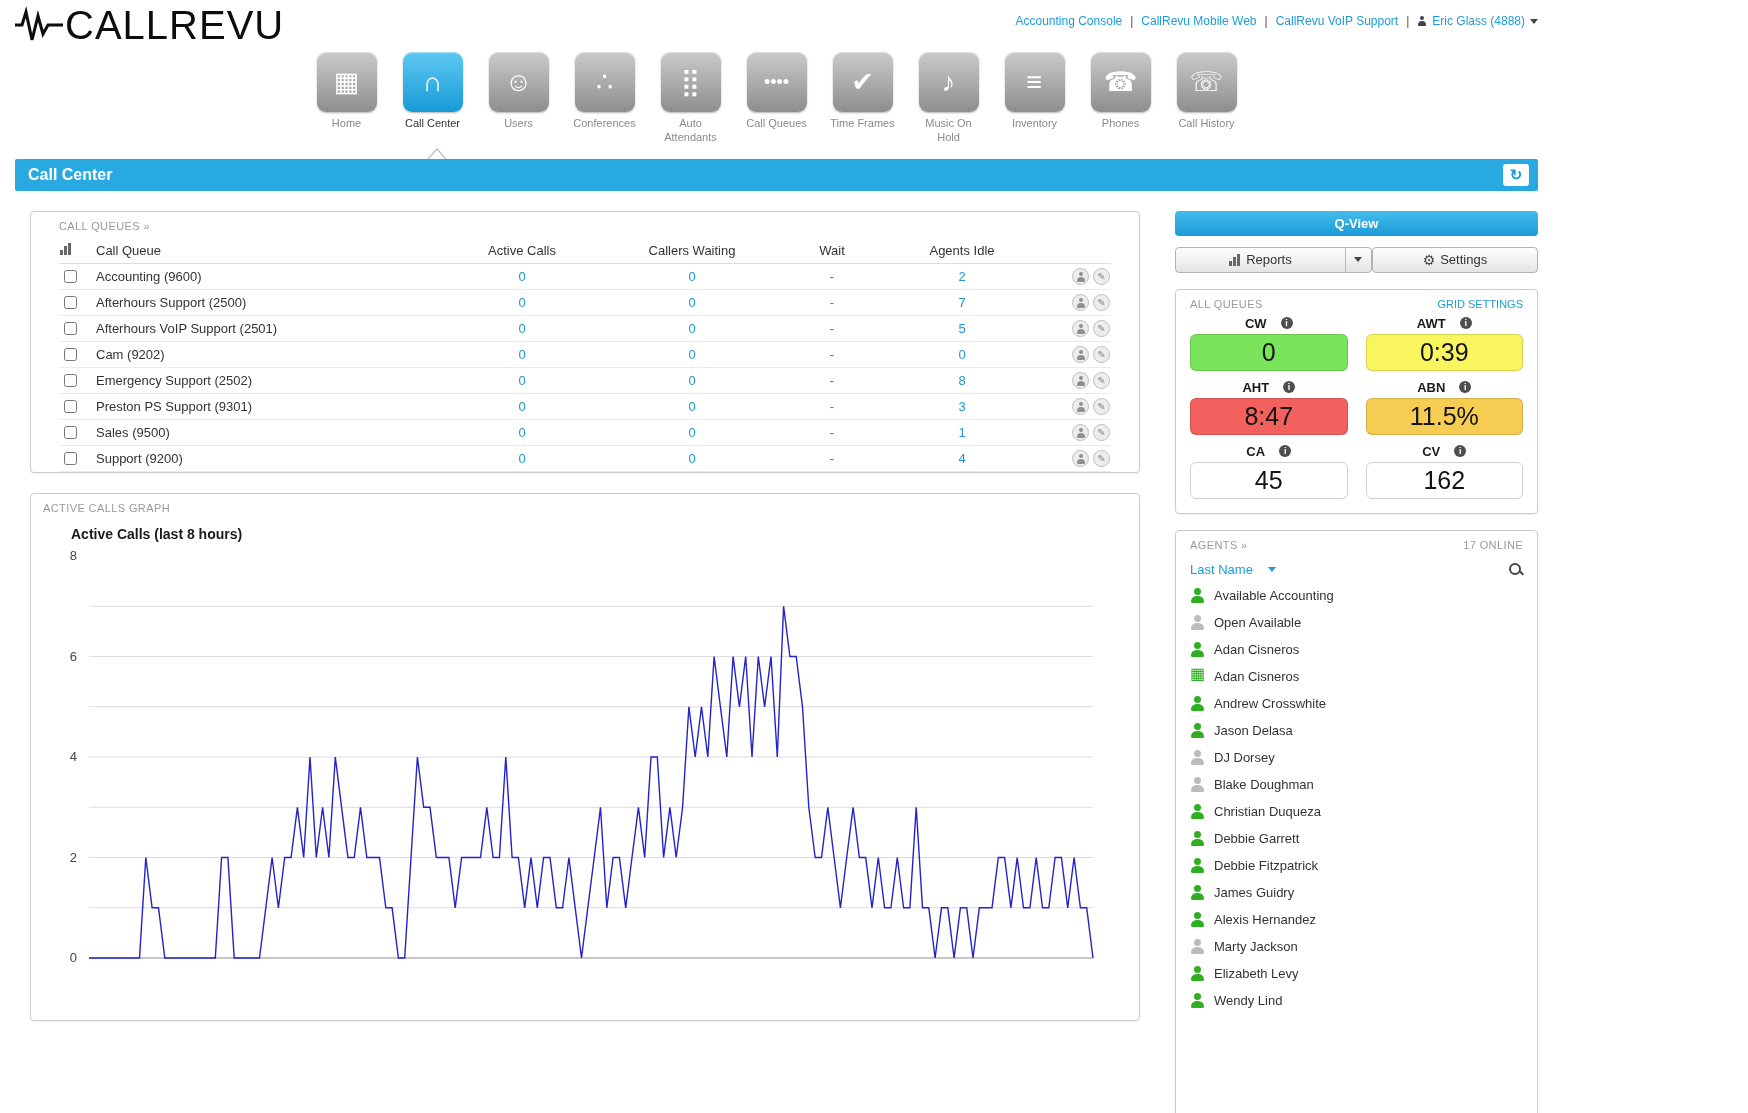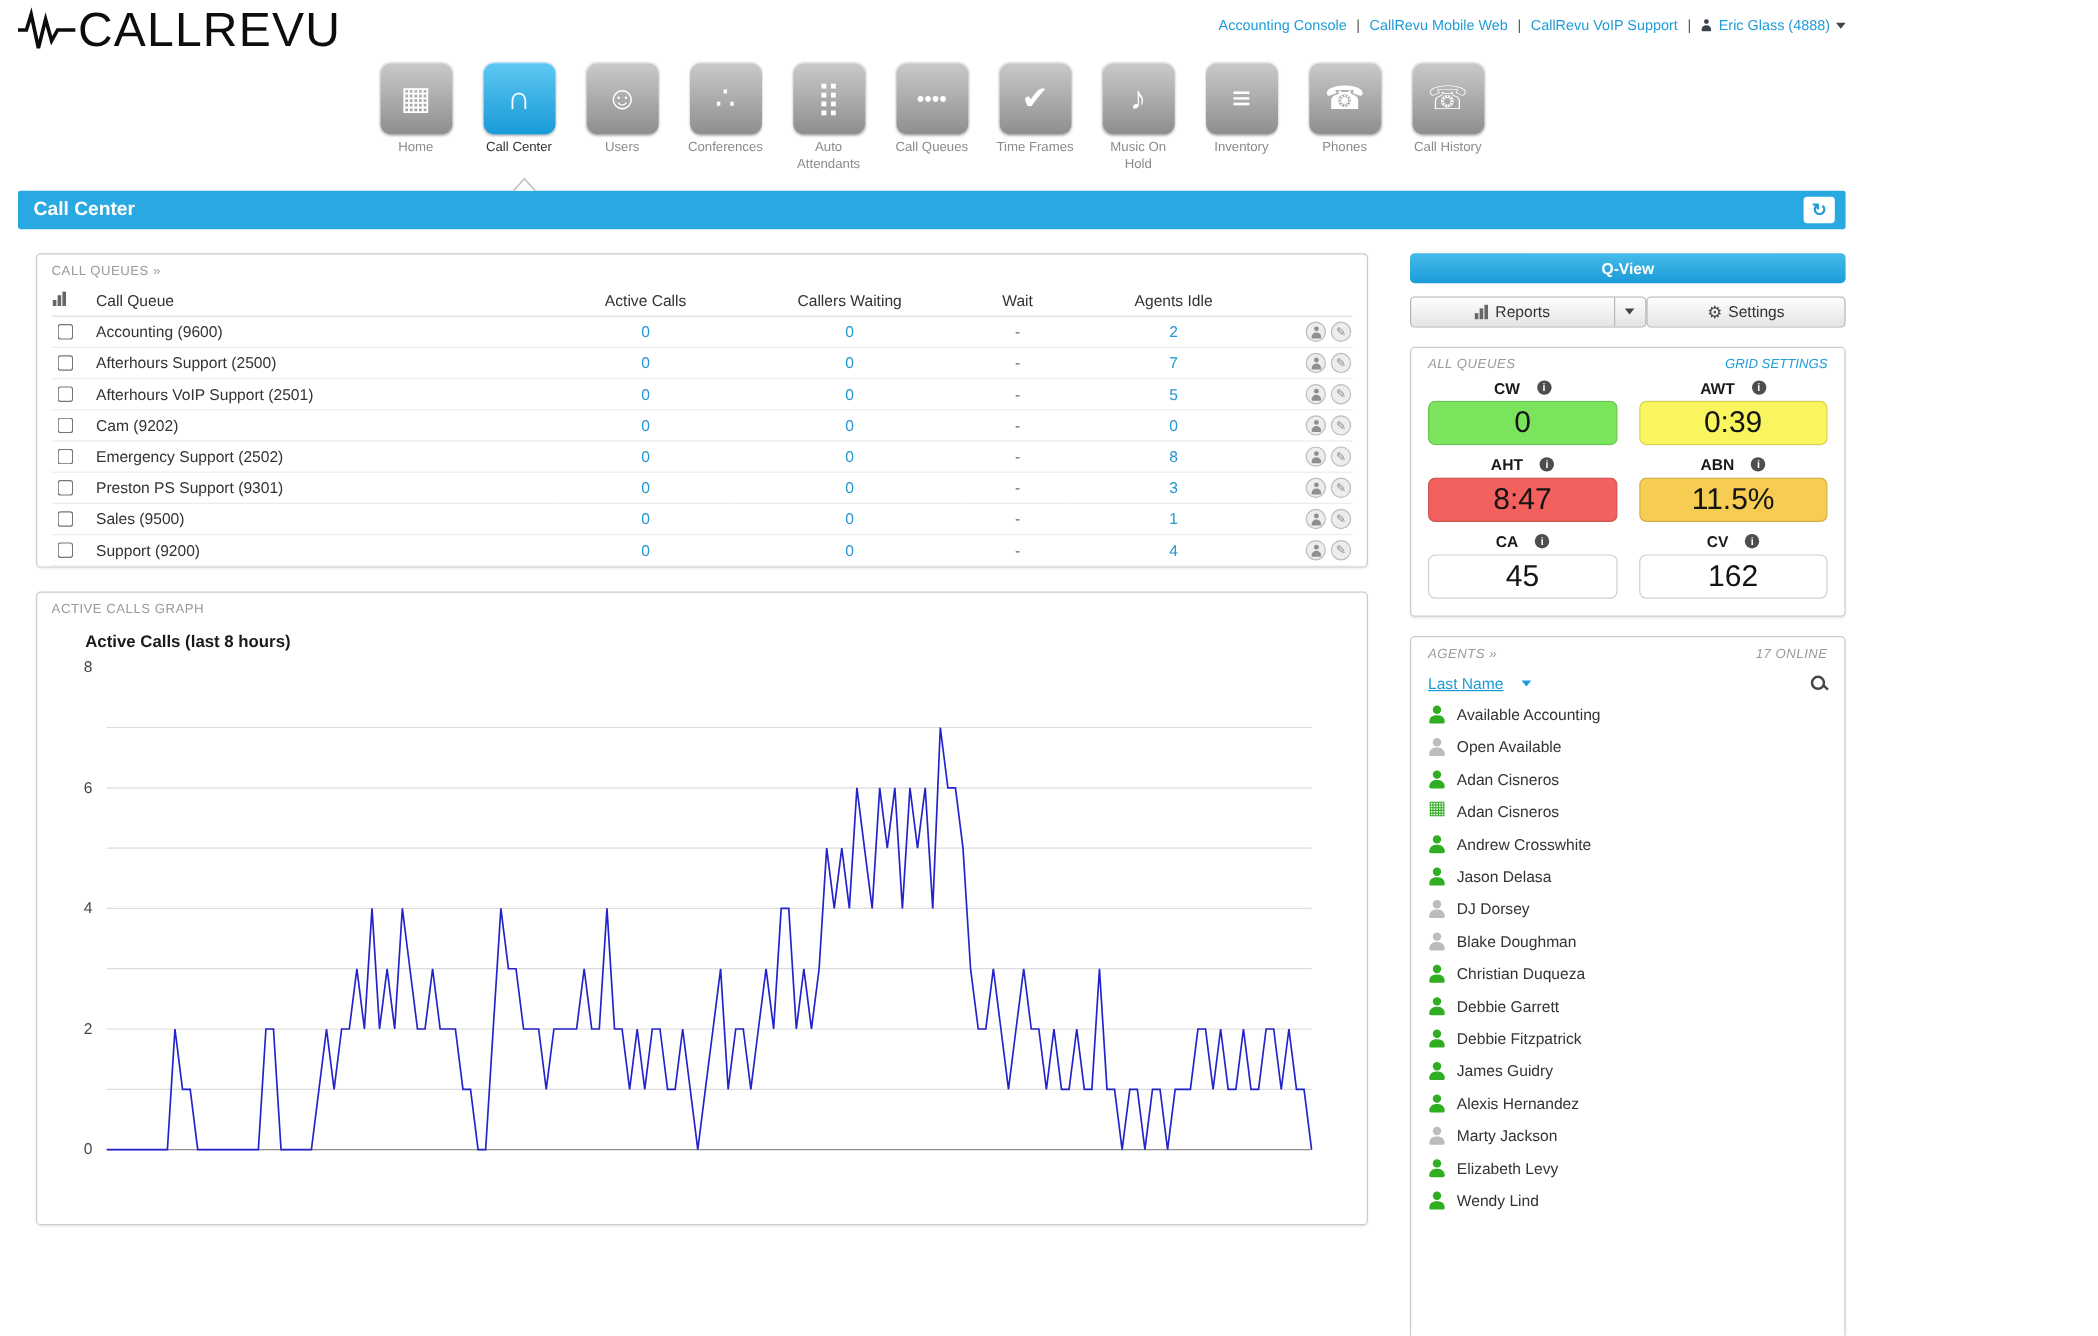--- a/index.html
+++ b/index.html
@@ -47,21 +47,21 @@
   .notch::after { content:""; position:absolute; left:-8px; top:2.5px; border-left:8px solid transparent; border-right:8px solid transparent; border-bottom:9px solid #fff; }
 
   
   .main { display:flex; margin-top:20px; gap:35px; }
   .left-col { margin-left:15px; width:1110px; flex:none; }
   .right-col { width:363px; flex:none; }
   .panel { border:1px solid #ccc; border-radius:4px; background:#fff; box-shadow:0 1px 2px rgba(0,0,0,.07); }
   .panel-eyebrow { font-size:11px; color:#9a9a9a; letter-spacing:.4px; }
 
   
-  .queues-panel { height:262px; overflow:hidden; padding:8px 12px 0; }
+  .queues-panel { height:262px; overflow:hidden; padding:8px 28px 0; }
   table.queues { width:100%; border-collapse:collapse; font-size:13px; color:#333; margin-top:6px; }
   table.queues th { font-weight:normal; color:#333; text-align:left; height:26px; border-bottom:1px solid #ddd; }
   table.queues td { height:26px; border-bottom:1px solid #ececec; }
   .c-check { width:36px; }
   .c-active, .c-waiting, .c-wait, .c-idle { text-align:center !important; }
   .c-active { width:150px; } .c-waiting { width:190px; } .c-wait { width:90px; } .c-idle { width:170px; }
   .c-actions { width:64px; text-align:right !important; }
   .num { color:#2196d3; }
   .dash { color:#666; }
   .bars-icon { display:inline-flex; align-items:flex-end; gap:1px; height:12px; }
@@ -80,31 +80,31 @@
   .qview-btn { height:25px; background:linear-gradient(#45bcea,#1b9bd8); border-radius:4px; color:#fff; font-weight:bold; font-size:13px; display:flex; align-items:center; justify-content:center; }
   .btn-row { display:flex; justify-content:space-between; margin-top:11px; }
   .btn { height:26px; border:1px solid #b3b3b3; border-radius:4px; background:linear-gradient(#fefefe,#e4e4e4); display:flex; align-items:center; justify-content:center; font-size:13px; color:#333; }
   .reports-btn { width:212px; padding:0; }
   .reports-main { flex:1; display:flex; align-items:center; justify-content:center; gap:6px; height:100%; }
   .reports-caret { width:26px; height:100%; border-left:1px solid #b9b9b9; display:flex; align-items:center; justify-content:center; }
   .settings-btn { width:179px; gap:5px; }
   .gear { font-size:14px; color:#444; }
 
   .aq-panel { margin-top:16px; padding:8px 14px 14px; }
-  .panel-head { display:flex; justify-content:space-between; align-items:center;font-style:italic; }
+  .panel-head { display:flex; justify-content:space-between; align-items:center; }
   .grid-link { font-size:11px; color:#1e9cd7; }
   .stats { display:grid; grid-template-columns:1fr 1fr; column-gap:18px; row-gap:9px; margin-top:6px; }
   .stat-label { text-align:right; font-size:13px; font-weight:bold; color:#1a1a1a; display:flex; justify-content:center; align-items:center; gap:14px; }
   .info-dot { width:12px; height:12px; border-radius:50%; background:#4e4e4e; color:#fff; font-size:9px; display:inline-flex; align-items:center; justify-content:center; }
   .info-dot::after { content:"i"; font-weight:bold; }
   .stat-tile { margin-top:3px; height:37px; border-radius:6px; border:1px solid rgba(0,0,0,.14); display:flex; align-items:center; justify-content:center; font-size:25px; color:#141414; }
 
   .agents-panel { margin-top:16px; padding:8px 14px; height:640px; }
   .sort-row { display:flex; justify-content:space-between; align-items:center; margin-top:7px; height:24px; }
-  .sort-link { color:#1e9cd7; font-size:13px; display:flex; align-items:center; gap:15px;text-decoration:underline; }
+  .sort-link { color:#1e9cd7; font-size:13px; display:flex; align-items:center; gap:15px; }
   .search-icon { position:relative; width:15px; height:15px; display:inline-block; }
   .search-icon::before { content:""; position:absolute; left:1px; top:1px; width:8px; height:8px; border:2px solid #444; border-radius:50%; }
   .search-icon::after { content:""; position:absolute; left:11px; top:10px; width:5px; height:2px; background:#444; transform:rotate(45deg); }
   .agent-row { display:flex; align-items:center; gap:9px; height:27px; font-size:13px; color:#333; }
   .agent-icon { position:relative; width:15px; height:15px; display:inline-block; flex:none; }
   .agent-icon::before { content:""; position:absolute; left:4px; top:0; width:7px; height:7px; border-radius:50%; background:currentColor; }
   .agent-icon::after { content:""; position:absolute; left:1px; top:8px; width:13px; height:7px; border-radius:7px 7px 2px 2px; background:currentColor; }
   .agent-icon.available { color:#2fae22; }
   .agent-icon.offline { color:#bcbcbc; }
   .agent-icon.on-phone { color:#2fae22; }

